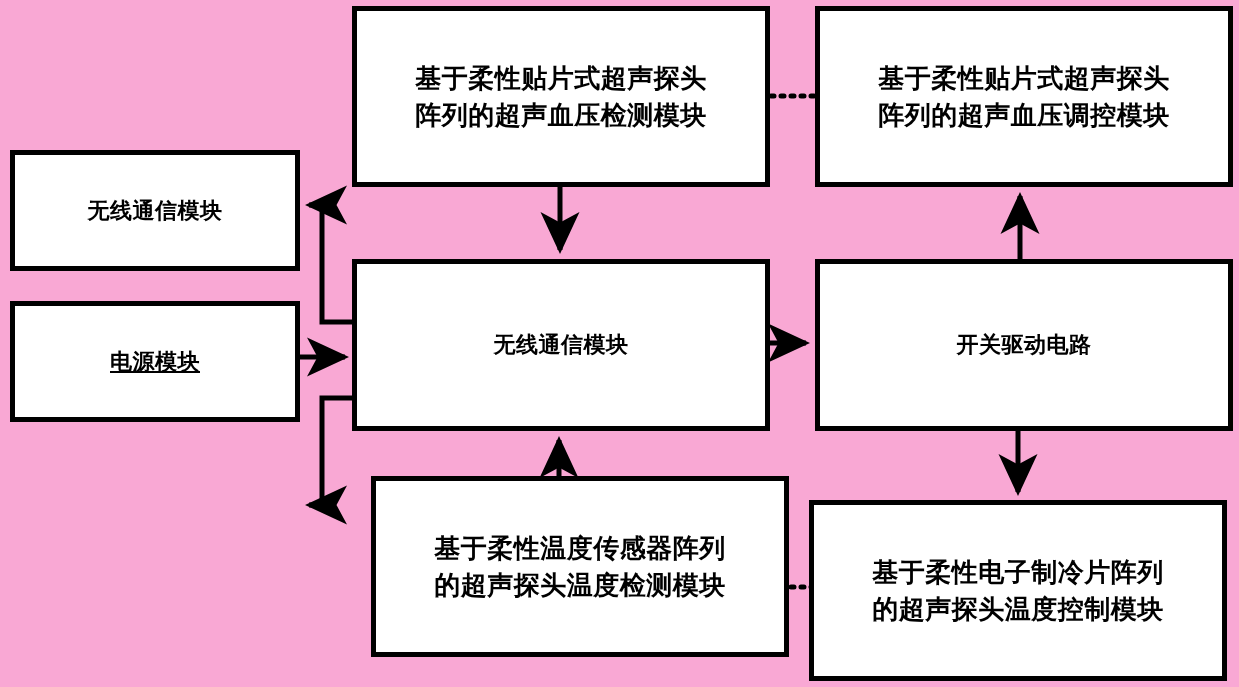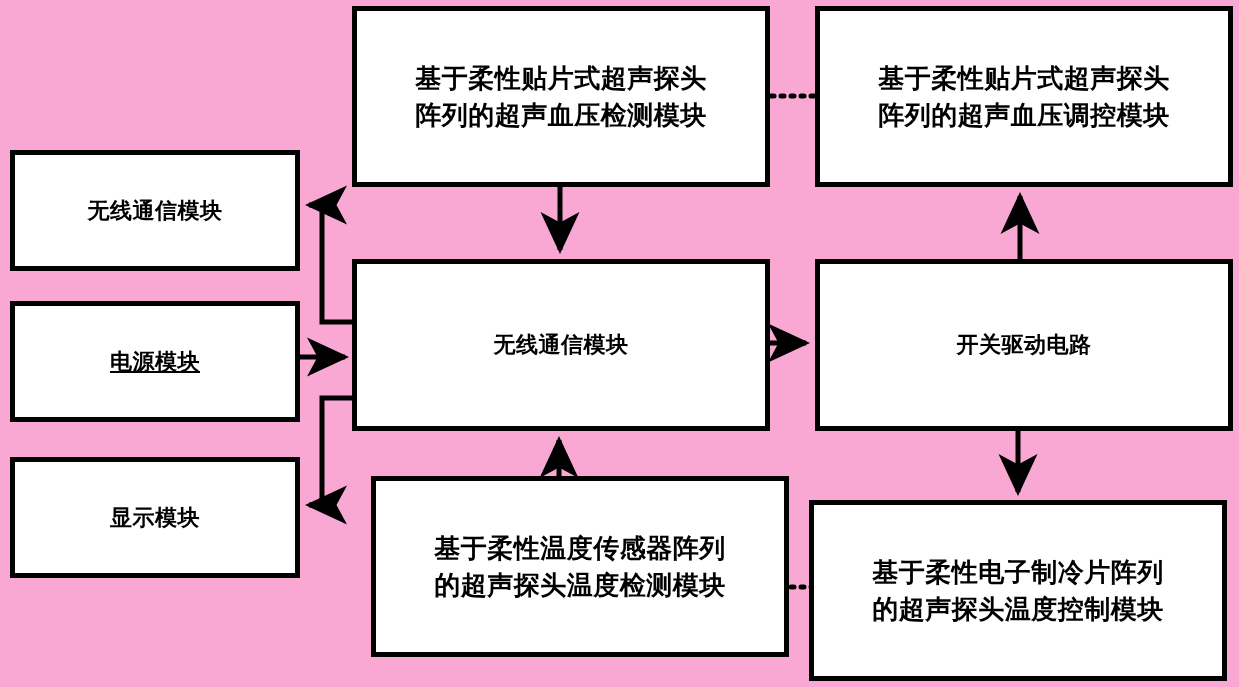--- a/index.html
+++ b/index.html
@@ -115,23 +115,20 @@
   </div>
 
   <div class="node single-line" style="left:10px; top:150px; width:290px; height:121px;">
     <span class="label">无线通信模块</span>
   </div>
 
   <div class="node single-line" style="left:10px; top:301px; width:290px; height:121px;text-decoration:underline;">
     <span class="label">电源模块</span>
   </div>
 
-  <div class="node single-line" style="left:10px; top:457px; width:290px; height:121px;">
-    <span class="label">显示模块</span>
-  </div>
 
   <div class="node single-line" style="left:352px; top:259px; width:418px; height:172px;">
     <span class="label">无线通信模块</span>
   </div>
 
   <div class="node single-line" style="left:815px; top:259px; width:418px; height:172px;">
     <span class="label">开关驱动电路</span>
   </div>
 
   <div class="node double-line" style="left:352px; top:476px; width:418px; height:181px;margin-left:19px;">

